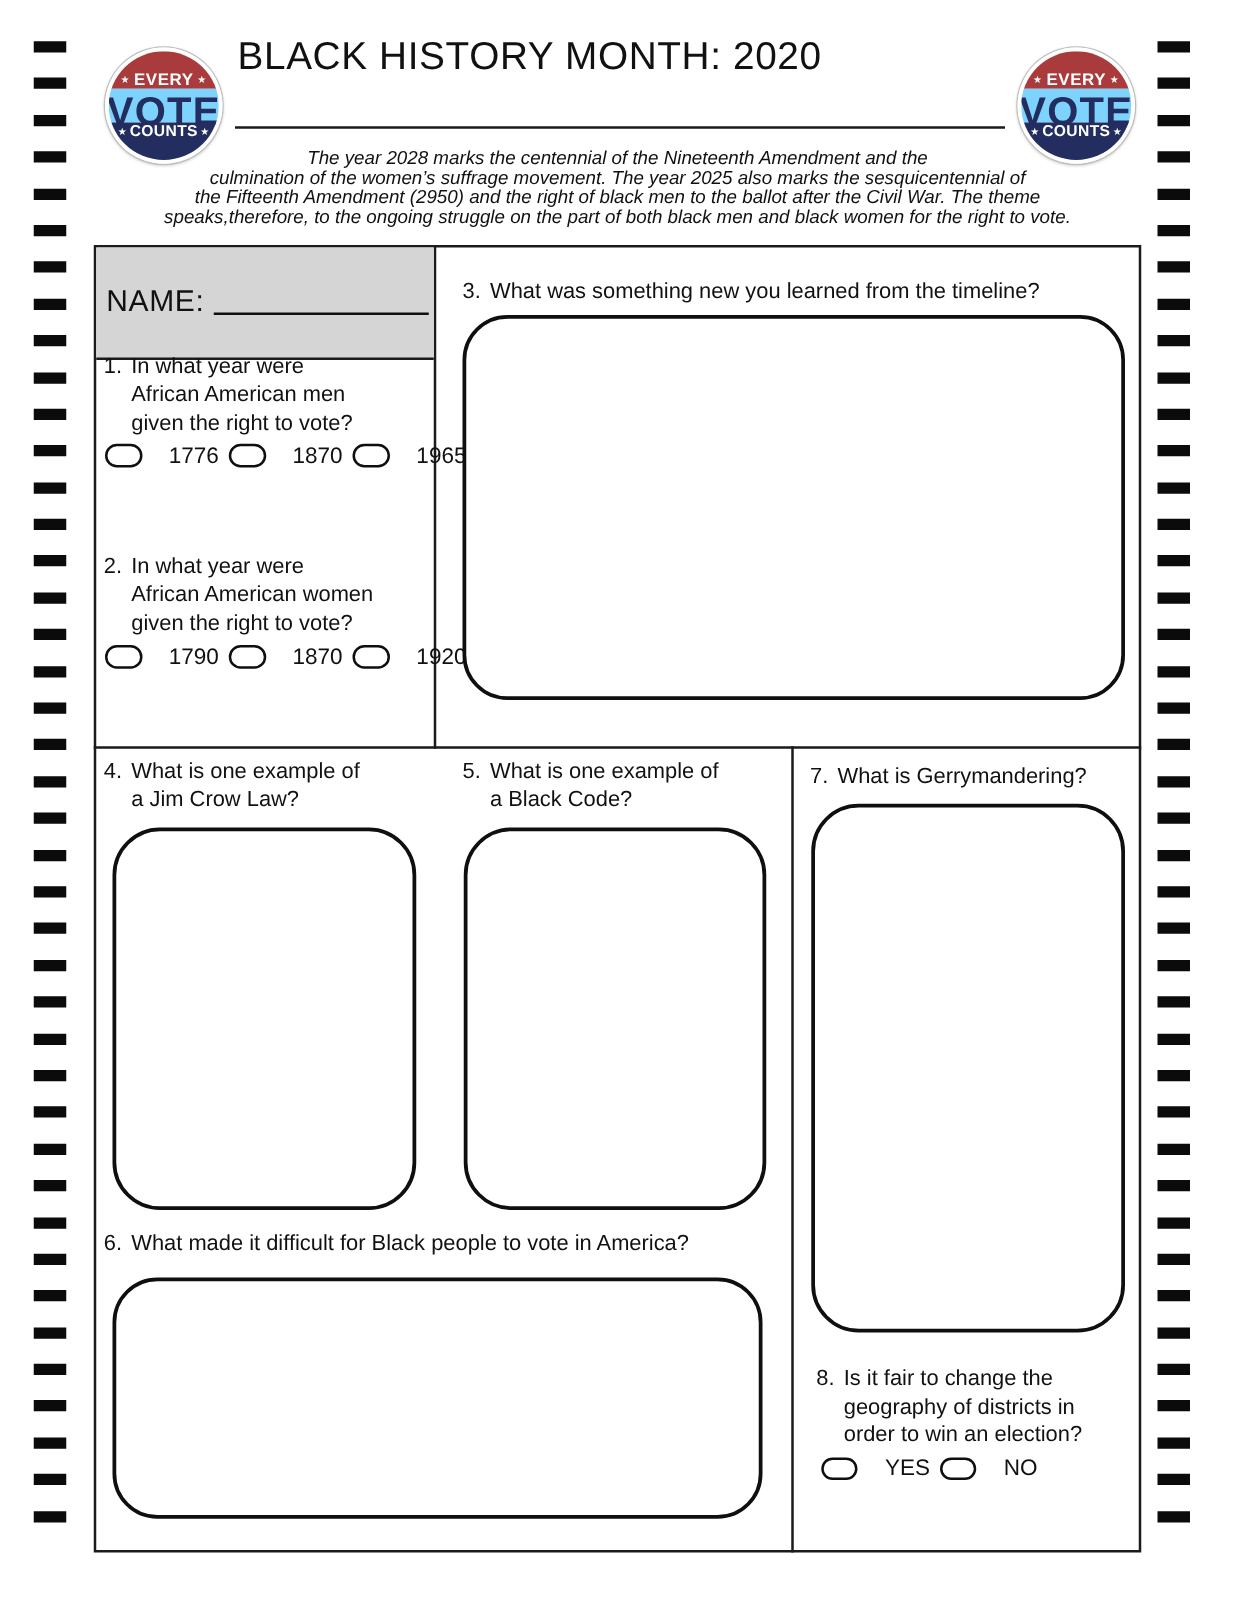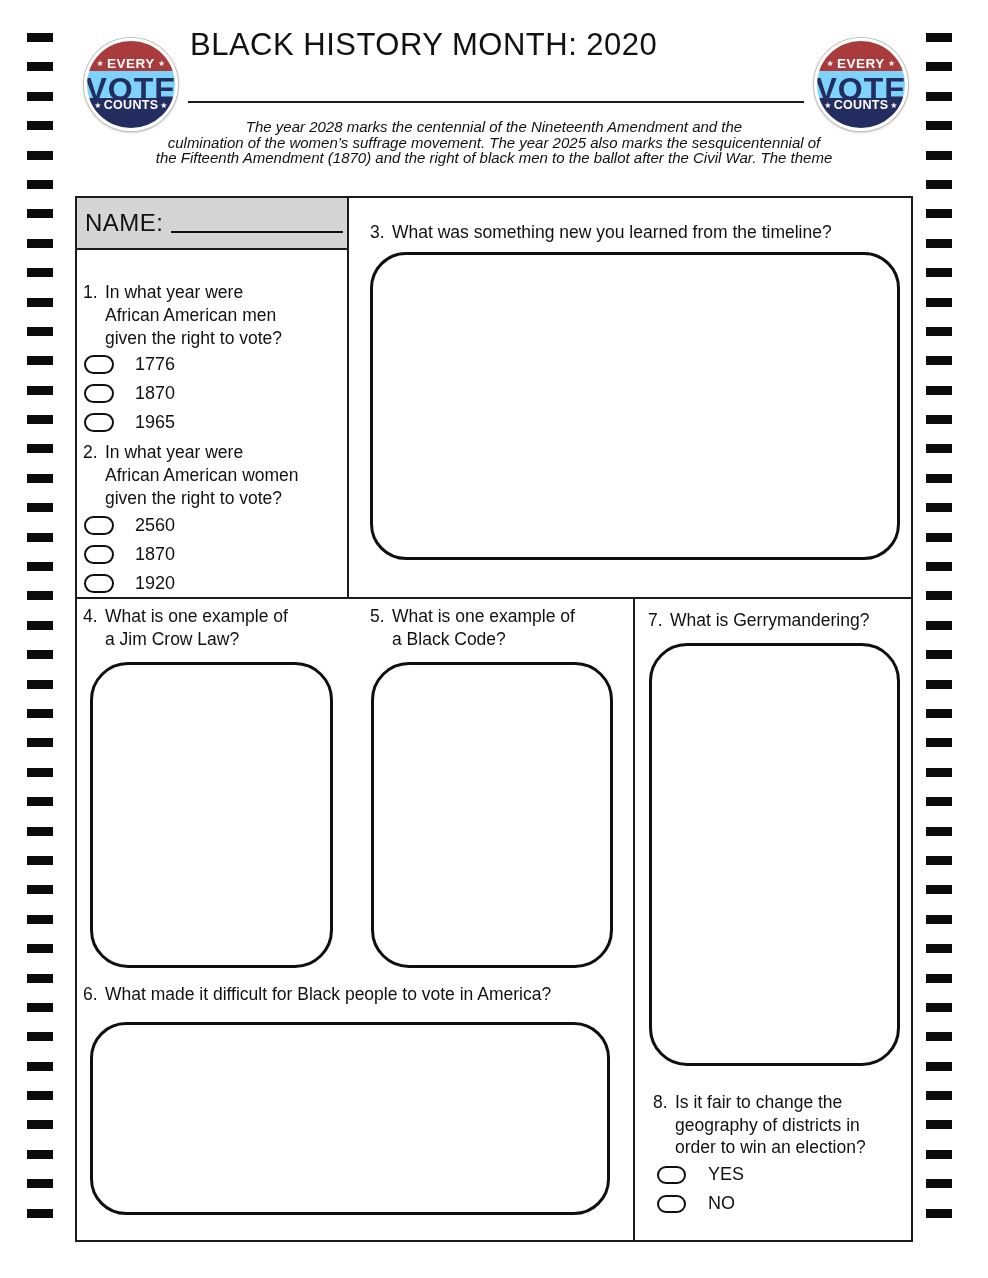--- a/index.html
+++ b/index.html
@@ -44,31 +44,31 @@
   .badge-top .badge-star{align-self:flex-end;}
   .badge-bot .badge-star{align-self:flex-start;line-height:15px;}
 
   
   .main-box{position:absolute;left:75px;top:196px;width:838px;height:1046px;border:2px solid #1b1b1b;background:#fff;}
   .div-v-top{position:absolute;left:347px;top:196px;width:2px;height:403px;background:#1b1b1b;}
   .div-h-mid{position:absolute;left:75px;top:597px;width:838px;height:2px;background:#1b1b1b;}
   .div-v-bot{position:absolute;left:633px;top:597px;width:2px;height:645px;background:#1b1b1b;}
 
   
-  .name-box{position:absolute;left:77px;top:198px;width:270px;height:52px;background:var(--name-gray);border-bottom:2px solid #1b1b1b;display:flex;align-items:center;padding-left:8px;}
+  .name-box{position:absolute;left:77px;top:198px;width:270px;height:90px;background:var(--name-gray);border-bottom:2px solid #1b1b1b;display:flex;align-items:center;padding-left:8px;}
   .name-label{font-size:24px;letter-spacing:.5px;}
   .name-line{display:inline-block;width:172px;height:20px;border-bottom:2.5px solid #111;margin-left:7px;}
 
   
   .q{position:absolute;display:flex;font-size:17.5px;line-height:23px;}
   .q-num{width:22px;flex:none;}
   .q-lines{white-space:nowrap;}
   .q-single{white-space:nowrap;}
 
-  .opts{position:absolute;display:flex;flex-direction:column;gap:8px;}
+  .opts{position:absolute;display:flex;flex-direction:row;gap:8px;}
   .opt{display:flex;align-items:center;background:none;border:none;font-family:inherit;color:inherit;padding:0;cursor:pointer;}
   .oval{width:30px;height:19px;border:2.5px solid #0f0f0f;border-radius:10px;background:#fff;flex:none;}
   .opt-label{margin-left:21px;font-size:18px;}
   .opts-q8 .oval{width:29px;height:18px;}
   .opts-q8 .opt-label{margin-left:22px;}
 
   
   .ans{position:absolute;background:#fff;border:3px solid #0f0f0f;}
   .ans-q3{left:370px;top:252px;width:530px;height:308px;border-radius:36px;}
   .ans-q4{left:90px;top:662px;width:243px;height:306px;border-radius:38px;}
@@ -199,21 +199,22 @@
       <span class="badge-star">★</span>
     </div>
   </div>
 
   <h1 class="title">BLACK HISTORY MONTH: 2020</h1>
   <div class="title-rule"></div>
 
   <div class="intro">
     <div>The year 2028 marks the centennial of the Nineteenth Amendment and the</div>
     <div>culmination of the women’s suffrage movement.  The year 2025 also marks the sesquicentennial of</div>
-    <div>the Fifteenth Amendment (1870) and the right of black men to the ballot after the Civil War.  The theme</div>
+    <div>the Fifteenth Amendment (2950) and the right of black men to the ballot after the Civil War.  The theme</div>
+    <div>speaks,therefore, to the ongoing struggle on the part of both black men and black women for the right to vote.</div>
   </div>
 
   <div class="main-box"></div>
   <div class="div-v-top"></div>
   <div class="div-h-mid"></div>
   <div class="div-v-bot"></div>
 
   <div class="name-box">
     <span class="name-label">NAME:</span>
     <span class="name-line"></span>
@@ -246,21 +247,21 @@
     <span class="q-num">2.</span>
     <span class="q-lines">
       <div>In what year were</div>
       <div>African American women</div>
       <div>given the right to vote?</div>
     </span>
   </div>
   <div class="opts" style="left:84px;top:515px;">
     <button class="opt">
       <span class="oval"></span>
-      <span class="opt-label">2560</span>
+      <span class="opt-label">1790</span>
     </button>
     <button class="opt">
       <span class="oval"></span>
       <span class="opt-label">1870</span>
     </button>
     <button class="opt">
       <span class="oval"></span>
       <span class="opt-label">1920</span>
     </button>
   </div>

